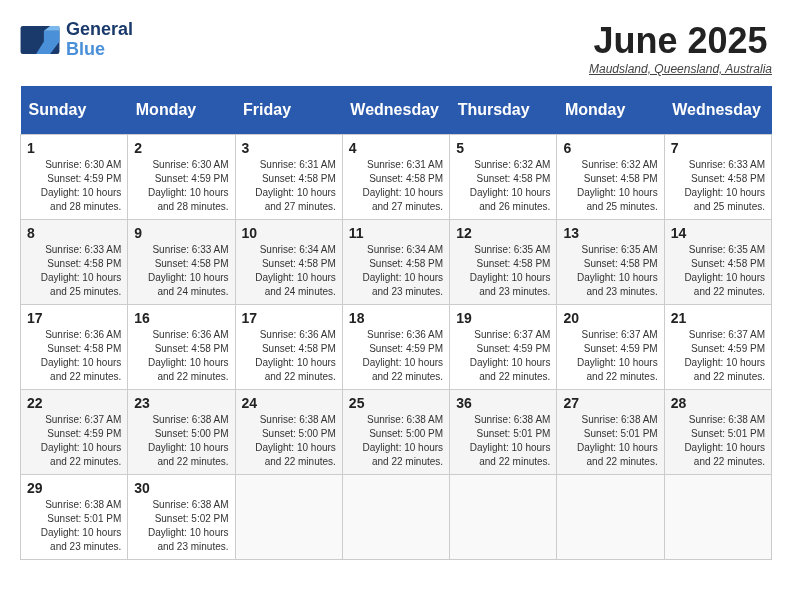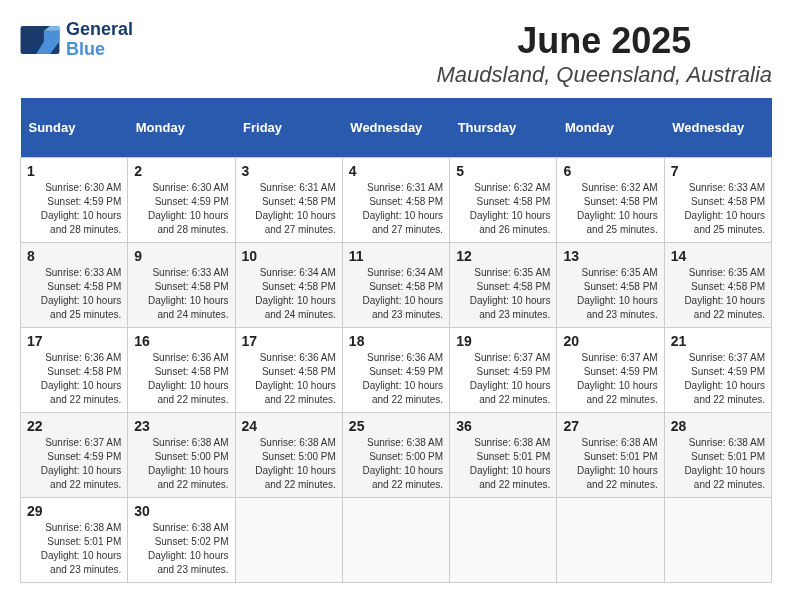--- a/index.html
+++ b/index.html
@@ -33,35 +33,36 @@
     }
     .title-section {
       text-align: center;
     }
     .month-year {
       font-size: 36px;
       font-weight: bold;
       color: #222;
     }
     .location {
-      font-size: 22px;
+      font-size: 12px;
       color: #444;
       font-style: italic;
+      text-decoration: underline;
     }
     .calendar-table {
       width: 100%;
       border-collapse: collapse;
       font-size: 11px;
     }
     .calendar-table th {
       background-color: #2a5aad;
       color: white;
       text-align: left;
-      padding: 22px 8px;
-      font-size: 13px;
+      padding: 15px 8px;
+      font-size: 16px;
       font-weight: bold;
     }
     .calendar-table td {
       border: 1px solid #ccc;
       vertical-align: top;
       padding: 5px 6px;
       width: calc(100% / 7);
       min-height: 80px;
       background: #fff;
     }

